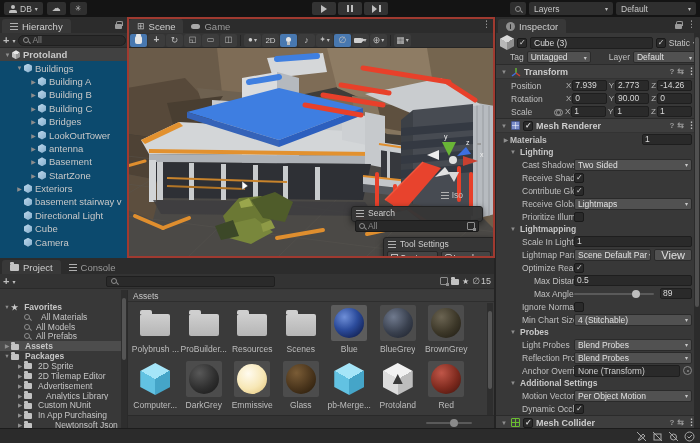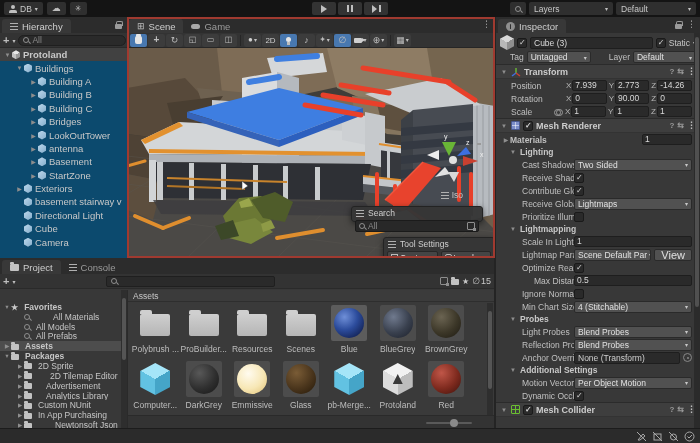--- a/index.html
+++ b/index.html
@@ -781,20 +781,29 @@
     <div class="ctl">
         <span class="chk on"></span>
       </div>
   </div>
   <div class="irow sub2">
     <span class="lbl">Max Distance</span>
     <div class="ctl">
         <div class="nf">0.5</div>
       </div>
   </div>
+  <div class="irow sub2">
+    <span class="lbl">Max Angle</span>
+    <div class="ctl">
+      <div class="sl-track">
+          <div class="sl-knob"></div>
+        </div>
+      <div class="nf" style="flex:0 0 32px">89</div>
+    </div>
+  </div>
   <div class="irow sub">
     <span class="lbl">Ignore Normals</span>
     <div class="ctl">
         <span class="chk"></span>
       </div>
   </div>
   <div class="irow sub">
     <span class="lbl">Min Chart Size</span>
     <div class="ctl">
         <div class="dd">
@@ -899,21 +908,21 @@
         <span class="parrow"></span>
         <span class="picon pi-star g-star"></span>
 
         <span style="margin-left:3px">Favorites</span>
       </div>
       <div class="prow" data-level="1" data-icon="search" data-a="none">
         <span class="parrow"></span>
 
         <span class="picon pi-mag g-mag" style="width:6px;height:6px"></span>
 
-        <span style="margin-left:20px">All Materials</span>
+        <span style="margin-left:8px">All Materials</span>
       </div>
       <div class="prow" data-level="1" data-icon="search" data-a="none">
         <span class="parrow"></span>
 
         <span class="picon pi-mag g-mag" style="width:6px;height:6px"></span>
 
         <span style="margin-left:3px">All Models</span>
       </div>
       <div class="prow" data-level="1" data-icon="search" data-a="none">
         <span class="parrow"></span>
@@ -937,27 +946,27 @@
       <div class="prow" data-level="1" data-icon="folder" data-a="closed">
         <span class="parrow"></span>
 
         <span class="picon pi-folder foldi" style="width:8px;height:6px"></span>
         <span style="margin-left:3px">2D Sprite</span>
       </div>
       <div class="prow" data-level="1" data-icon="folder" data-a="closed">
         <span class="parrow"></span>
 
         <span class="picon pi-folder foldi" style="width:8px;height:6px"></span>
-        <span style="margin-left:15px">2D Tilemap Editor</span>
+        <span style="margin-left:3px">2D Tilemap Editor</span>
       </div>
       <div class="prow" data-level="1" data-icon="folder" data-a="closed">
         <span class="parrow"></span>
 
         <span class="picon pi-folder foldi" style="width:8px;height:6px"></span>
-        <span style="margin-left:11px">Advertisement</span>
+        <span style="margin-left:3px">Advertisement</span>
       </div>
       <div class="prow" data-level="1" data-icon="folder" data-a="closed">
         <span class="parrow"></span>
 
         <span class="picon pi-folder foldi" style="width:8px;height:6px"></span>
         <span style="margin-left:11px">Analytics Library</span>
       </div>
       <div class="prow" data-level="1" data-icon="folder" data-a="closed">
         <span class="parrow"></span>
 

